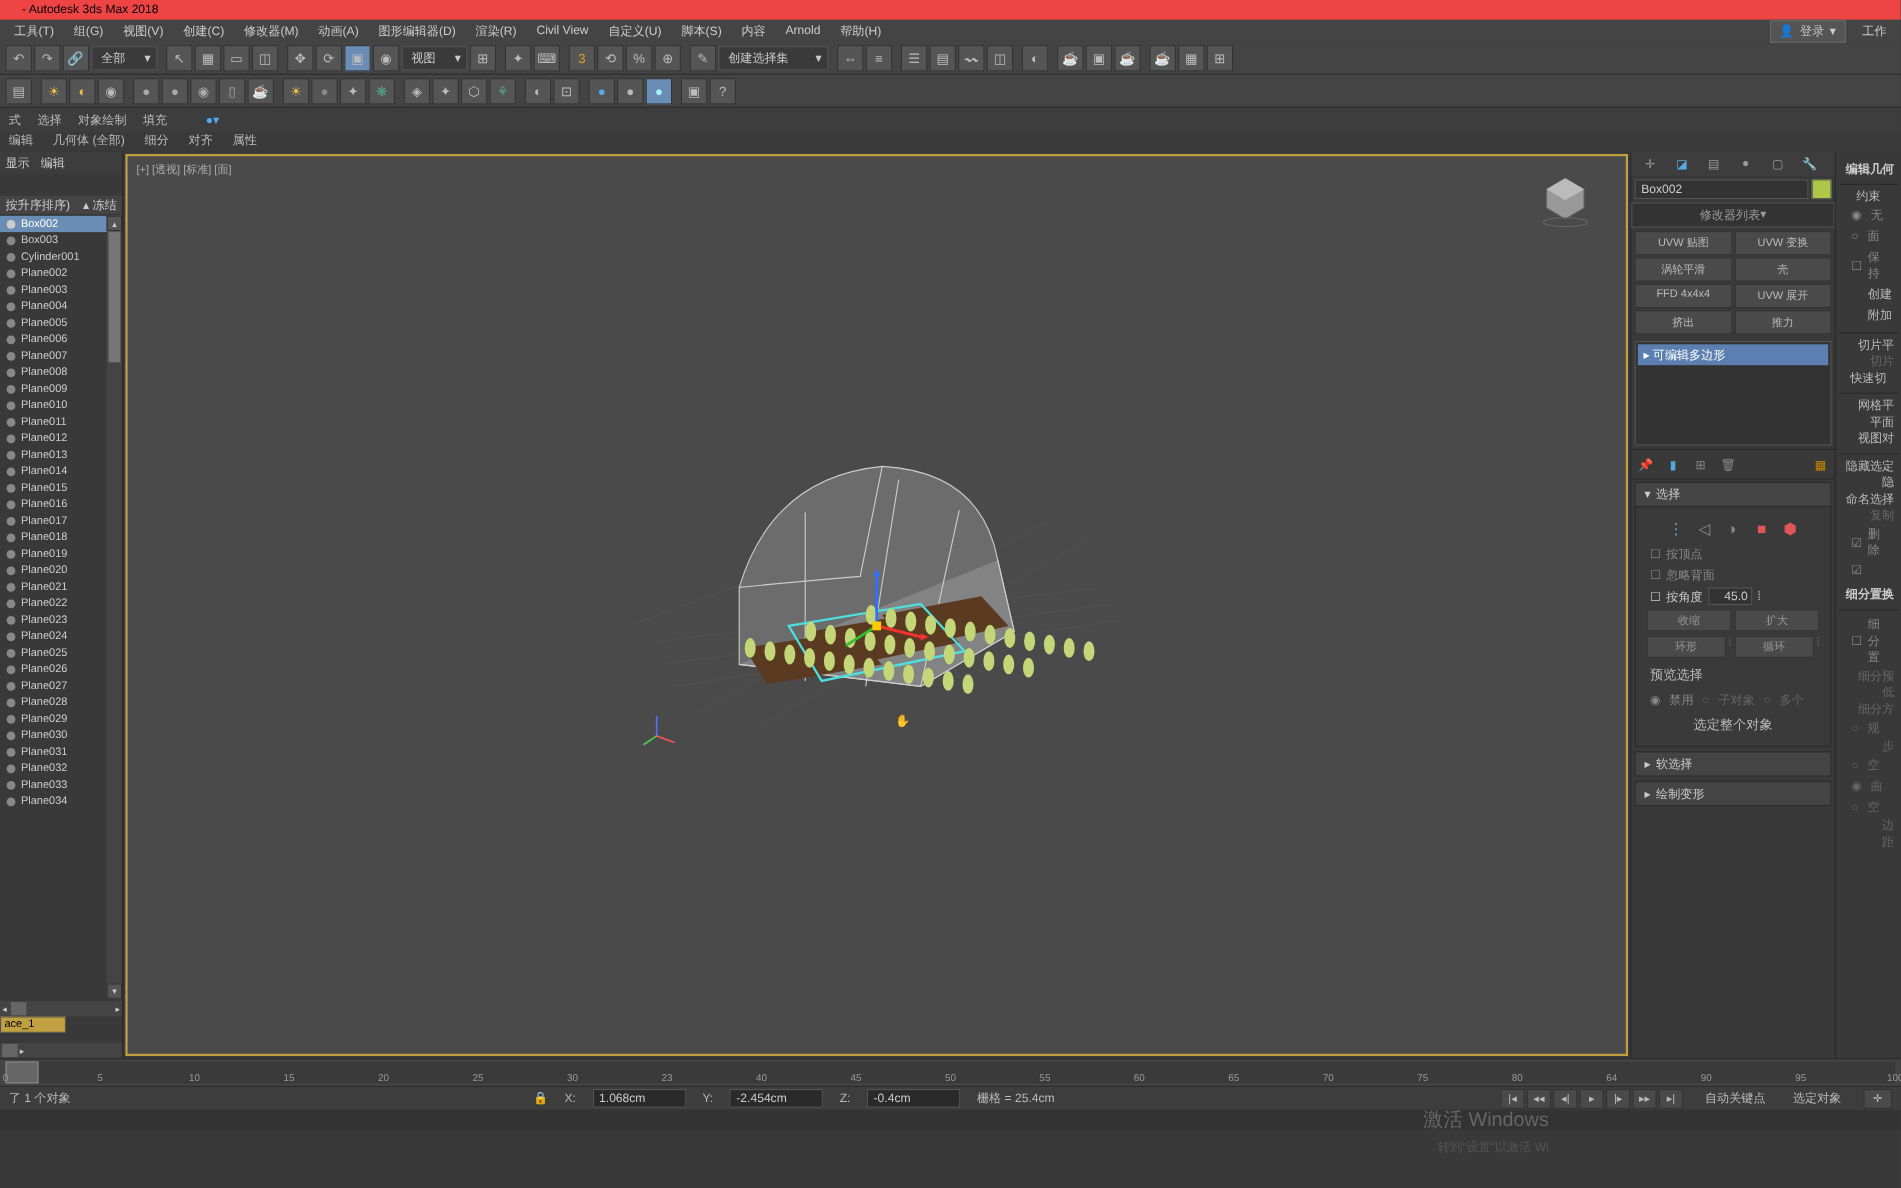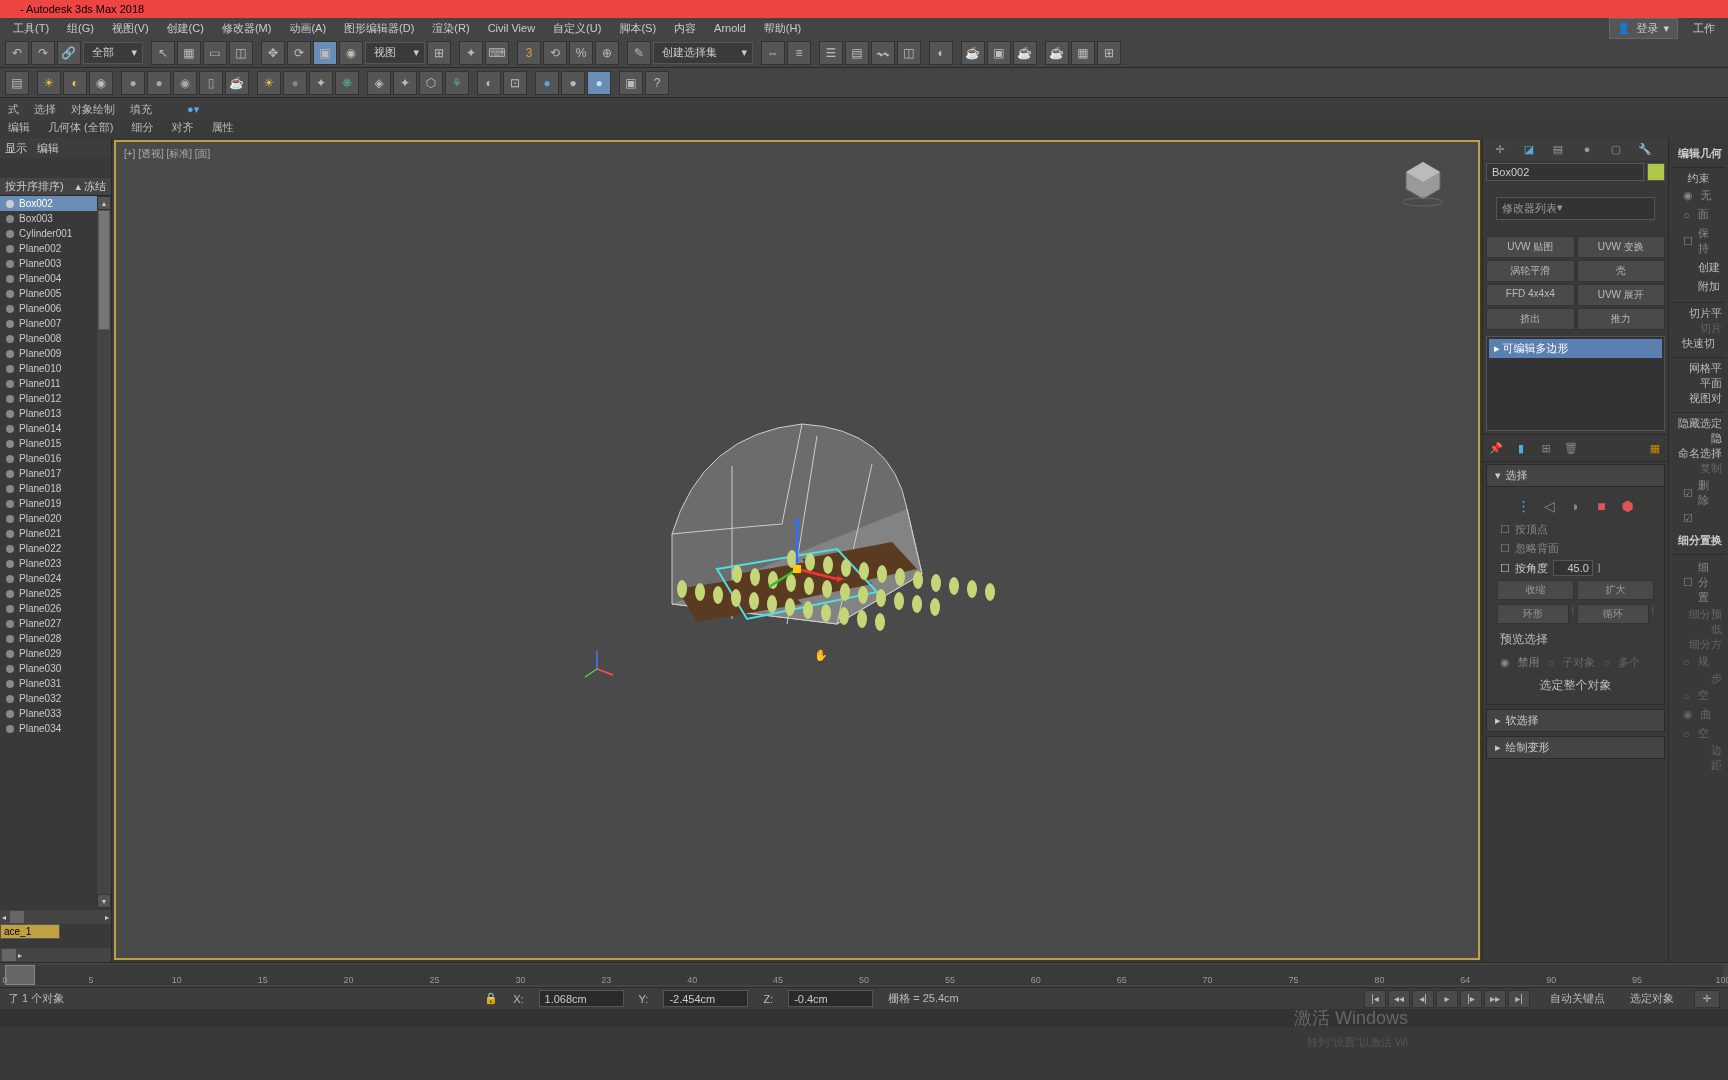--- a/index.html
+++ b/index.html
@@ -31,21 +31,21 @@
 .obj-item.selected .obj-bullet{background:#ccc}
 .viewport{flex:1;background:#4a4a4a;position:relative;border:2px solid #c0a040;margin:2px}
 .viewport-label{position:absolute;top:5px;left:8px;color:#aaa;font-size:10px}
 .viewcube{position:absolute;top:15px;right:30px;width:50px;height:50px}
 .right-panel{width:186px;background:#393939;border-left:1px solid #2a2a2a;display:flex;flex-direction:column}
 .right-tabs{height:22px;background:#3d3d3d;display:flex;align-items:center;padding:0 5px;gap:5px}
 .right-tab{width:24px;height:20px;display:flex;align-items:center;justify-content:center;cursor:pointer;color:#999}
 .obj-name-row{display:flex;padding:3px;gap:3px}
 .obj-name-input{flex:1;background:#333;border:1px solid #555;color:#ccc;padding:2px 5px;height:18px}
 .color-swatch{width:18px;height:18px;background:#aec749;border:1px solid #555}
-.mod-dropdown{margin:13px;background:#333;border:1px solid #555;padding:3px 5px;color:#999;display:flex;justify-content:flex-start}
+.mod-dropdown{margin:0;background:#333;border:1px solid #555;padding:3px 5px;color:#999;display:flex;justify-content:center}
 .mod-btns{display:flex;flex-wrap:wrap;gap:2px;padding:3px}
 .mod-btn{flex:1 0 48%;background:#4a4a4a;border:1px solid #333;padding:3px;text-align:center;color:#bbb;font-size:10px;cursor:pointer}
 .stack-box{margin:3px;background:#333;border:1px solid #555;height:95px;padding:2px}
 .stack-item{background:#5a7fb0;color:#fff;padding:2px 5px;display:flex;align-items:center;gap:3px;font-size:10px}
 .stack-tools{display:flex;padding:3px;gap:5px;border-top:1px solid #2a2a2a;border-bottom:1px solid #2a2a2a}
 .stack-tool{width:20px;height:20px;display:flex;align-items:center;justify-content:center;color:#888}
 .rollout{margin:2px 3px}
 .rollout-header{background:#444;padding:3px 8px;display:flex;align-items:center;gap:5px;font-size:11px;color:#ccc;border:1px solid #2a2a2a}
 .rollout-body{background:#3a3a3a;padding:5px;border:1px solid #2a2a2a;border-top:none}
 .sel-icons{display:flex;justify-content:center;gap:8px;padding:5px}

